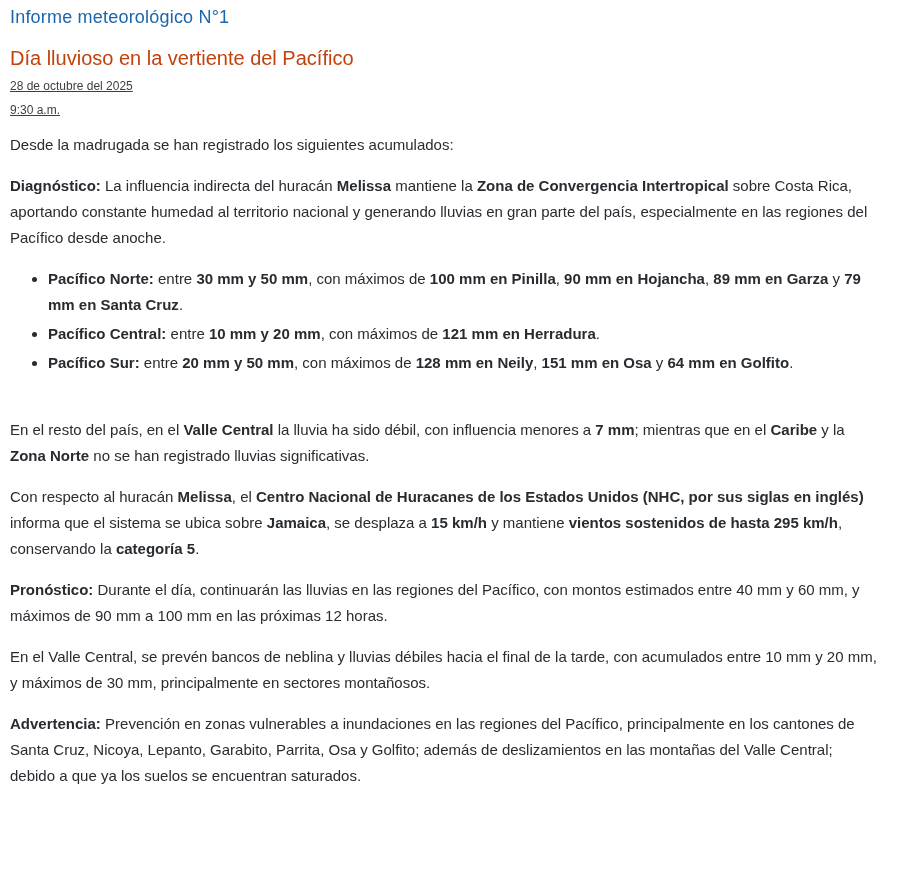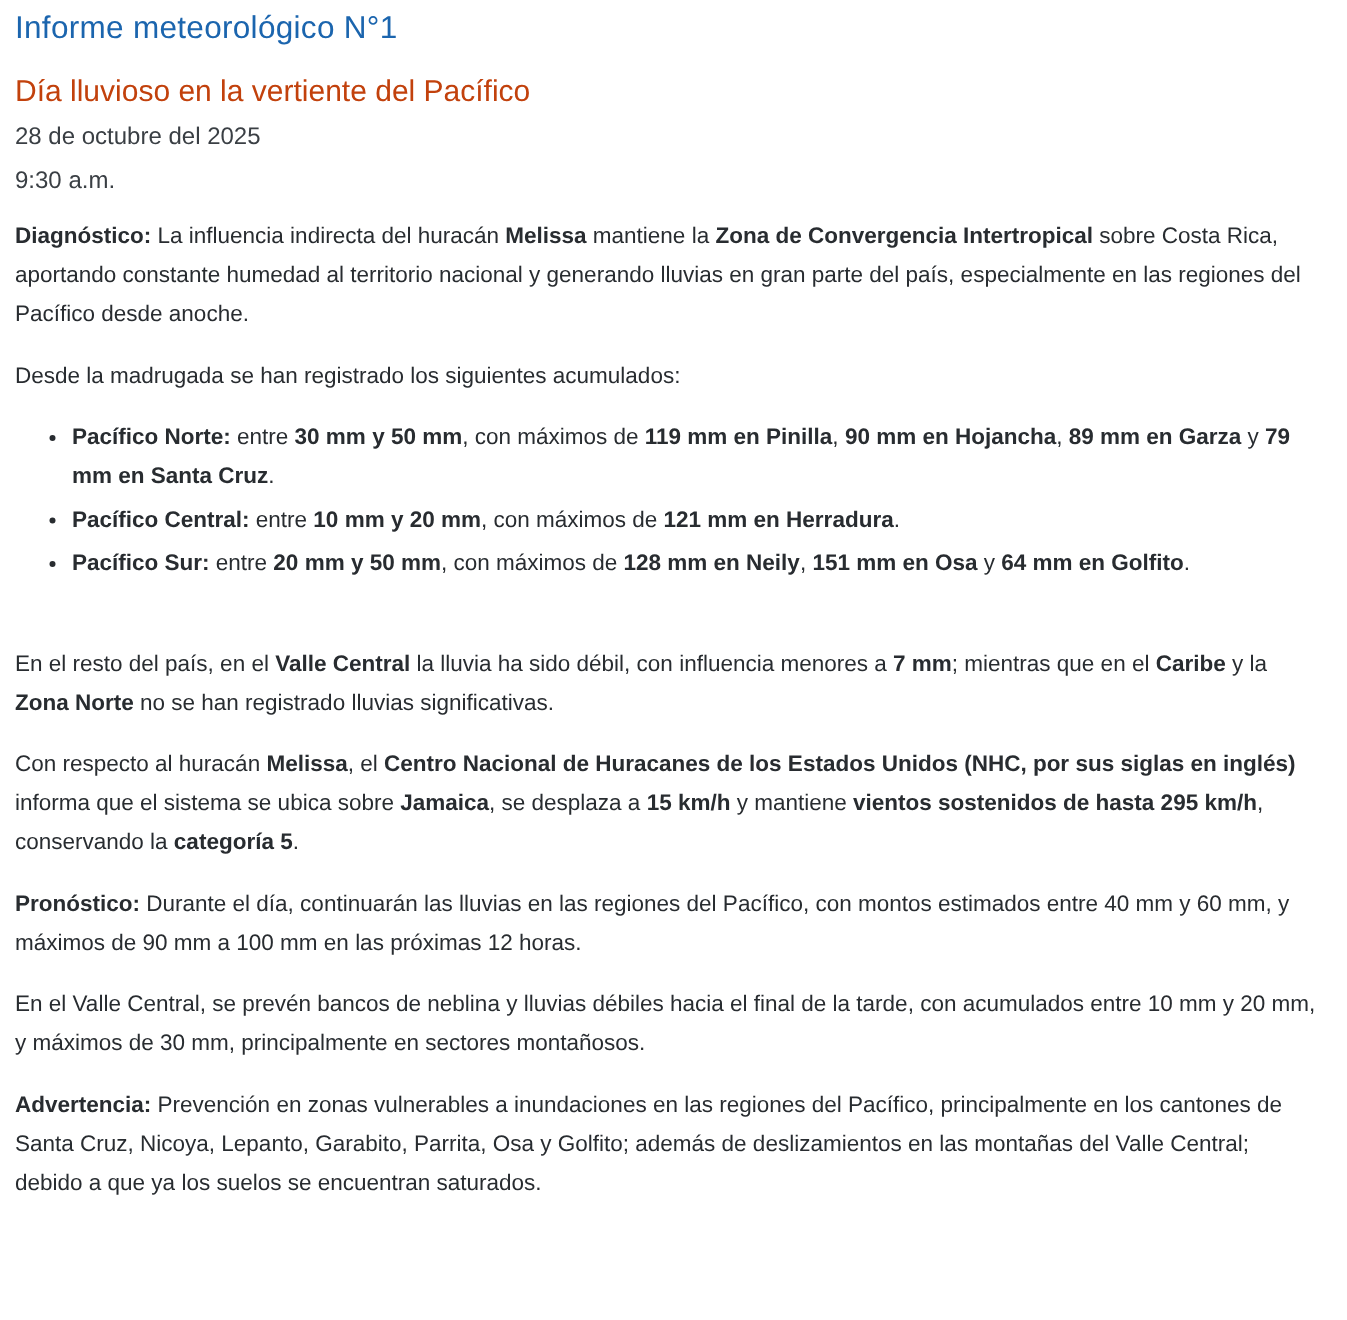--- a/index.html
+++ b/index.html
@@ -12,38 +12,39 @@
     min-height: 880px;
     font-family: "Liberation Sans", sans-serif;
     color: #282c30;
     overflow-x: hidden;
   }
   .doc {
     padding: 6px 20px 30px 10px;
   }
   h1.report-title {
     margin: 0 0 16px 0;
-    font-size: 21px;
+    font-size: 18px;
     line-height: 1.25;
     font-weight: 500;
     color: #1b65ae;
     letter-spacing: 0.2px;
   }
   h2.report-subtitle {
     margin: 0 0 8px 0;
     font-size: 20px;
     line-height: 1.3;
     font-weight: 400;
     color: #c2410c;
   }
   p.meta-line {
     margin: 0 0 9px 0;
-    font-size: 16px;
+    font-size: 12px;
     line-height: 1.25;
     color: #3a3f44;
+    text-decoration: underline;
   }
   .content {
     margin-top: 14px;
     font-size: 15px;
     line-height: 26px;
   }
   .content p {
     margin: 0 0 15px 0;
   }
   .content ul {
@@ -62,24 +63,24 @@
 </head>
 <body>
 
 <div class="doc">
   <h1 class="report-title">Informe meteorológico N°1</h1>
   <h2 class="report-subtitle">Día lluvioso en la vertiente del Pacífico</h2>
   <p class="meta-line">28 de octubre del 2025</p>
   <p class="meta-line">9:30 a.m.</p>
 
   <div class="content">
+      <p><span>Desde la madrugada se han registrado los siguientes acumulados:</span></p>
       <p><span class="b">Diagnóstico: </span><span>La influencia indirecta del huracán </span><span class="b">Melissa</span><span> mantiene la </span><span class="b">Zona de Convergencia Intertropical</span><span> sobre Costa Rica, aportando constante humedad al territorio nacional y generando lluvias en gran parte del país, especialmente en las regiones del Pacífico desde anoche.</span></p>
-      <p><span>Desde la madrugada se han registrado los siguientes acumulados:</span></p>
       <ul>
-        <li><span class="b">Pacífico Norte:</span><span> entre </span><span class="b">30 mm y 50 mm</span><span>, con máximos de </span><span class="b">119 mm en Pinilla</span><span>, </span><span class="b">90 mm en Hojancha</span><span>, </span><span class="b">89 mm en Garza</span><span> y </span><span class="b">79 mm en Santa Cruz</span><span>.</span></li>
+        <li><span class="b">Pacífico Norte:</span><span> entre </span><span class="b">30 mm y 50 mm</span><span>, con máximos de </span><span class="b">100 mm en Pinilla</span><span>, </span><span class="b">90 mm en Hojancha</span><span>, </span><span class="b">89 mm en Garza</span><span> y </span><span class="b">79 mm en Santa Cruz</span><span>.</span></li>
         <li><span class="b">Pacífico Central:</span><span> entre </span><span class="b">10 mm y 20 mm</span><span>, con máximos de </span><span class="b">121 mm en Herradura</span><span>.</span></li>
         <li><span class="b">Pacífico Sur:</span><span> entre </span><span class="b">20 mm y 50 mm</span><span>, con máximos de </span><span class="b">128 mm en Neily</span><span>, </span><span class="b">151 mm en Osa</span><span> y </span><span class="b">64 mm en Golfito</span><span>.</span></li>
       </ul>
       <div class="spacer-block"></div>
       <p><span>En el resto del país, en el </span><span class="b">Valle Central</span><span> la lluvia ha sido débil, con influencia menores a </span><span class="b">7 mm</span><span>; mientras que en el </span><span class="b">Caribe</span><span> y la </span><span class="b">Zona Norte</span><span> no se han registrado lluvias significativas.</span></p>
       <p><span>Con respecto al huracán </span><span class="b">Melissa</span><span>, el </span><span class="b">Centro Nacional de Huracanes de los Estados Unidos (NHC, por sus siglas en inglés)</span><span> informa que el sistema se ubica sobre </span><span class="b">Jamaica</span><span>, se desplaza a </span><span class="b">15 km/h</span><span> y mantiene </span><span class="b">vientos sostenidos de hasta 295 km/h</span><span>, conservando la </span><span class="b">categoría 5</span><span>.</span></p>
       <p><span class="b">Pronóstico: </span><span>Durante el día, continuarán las lluvias en las regiones del Pacífico, con montos estimados entre 40 mm y 60 mm, y máximos de 90 mm a 100 mm en las próximas 12 horas.</span></p>
       <p><span>En el Valle Central, se prevén bancos de neblina y lluvias débiles hacia el final de la tarde, con acumulados entre 10 mm y 20 mm, y máximos de 30 mm, principalmente en sectores montañosos.</span></p>
       <p><span class="b i">Advertencia: </span><span class="i">Prevención en zonas vulnerables a inundaciones en las regiones del Pacífico, principalmente en los cantones de Santa Cruz, Nicoya, Lepanto, Garabito, Parrita, Osa y Golfito; además de deslizamientos en las montañas del Valle Central; debido a que ya los suelos se encuentran saturados.</span></p>
     </div>

